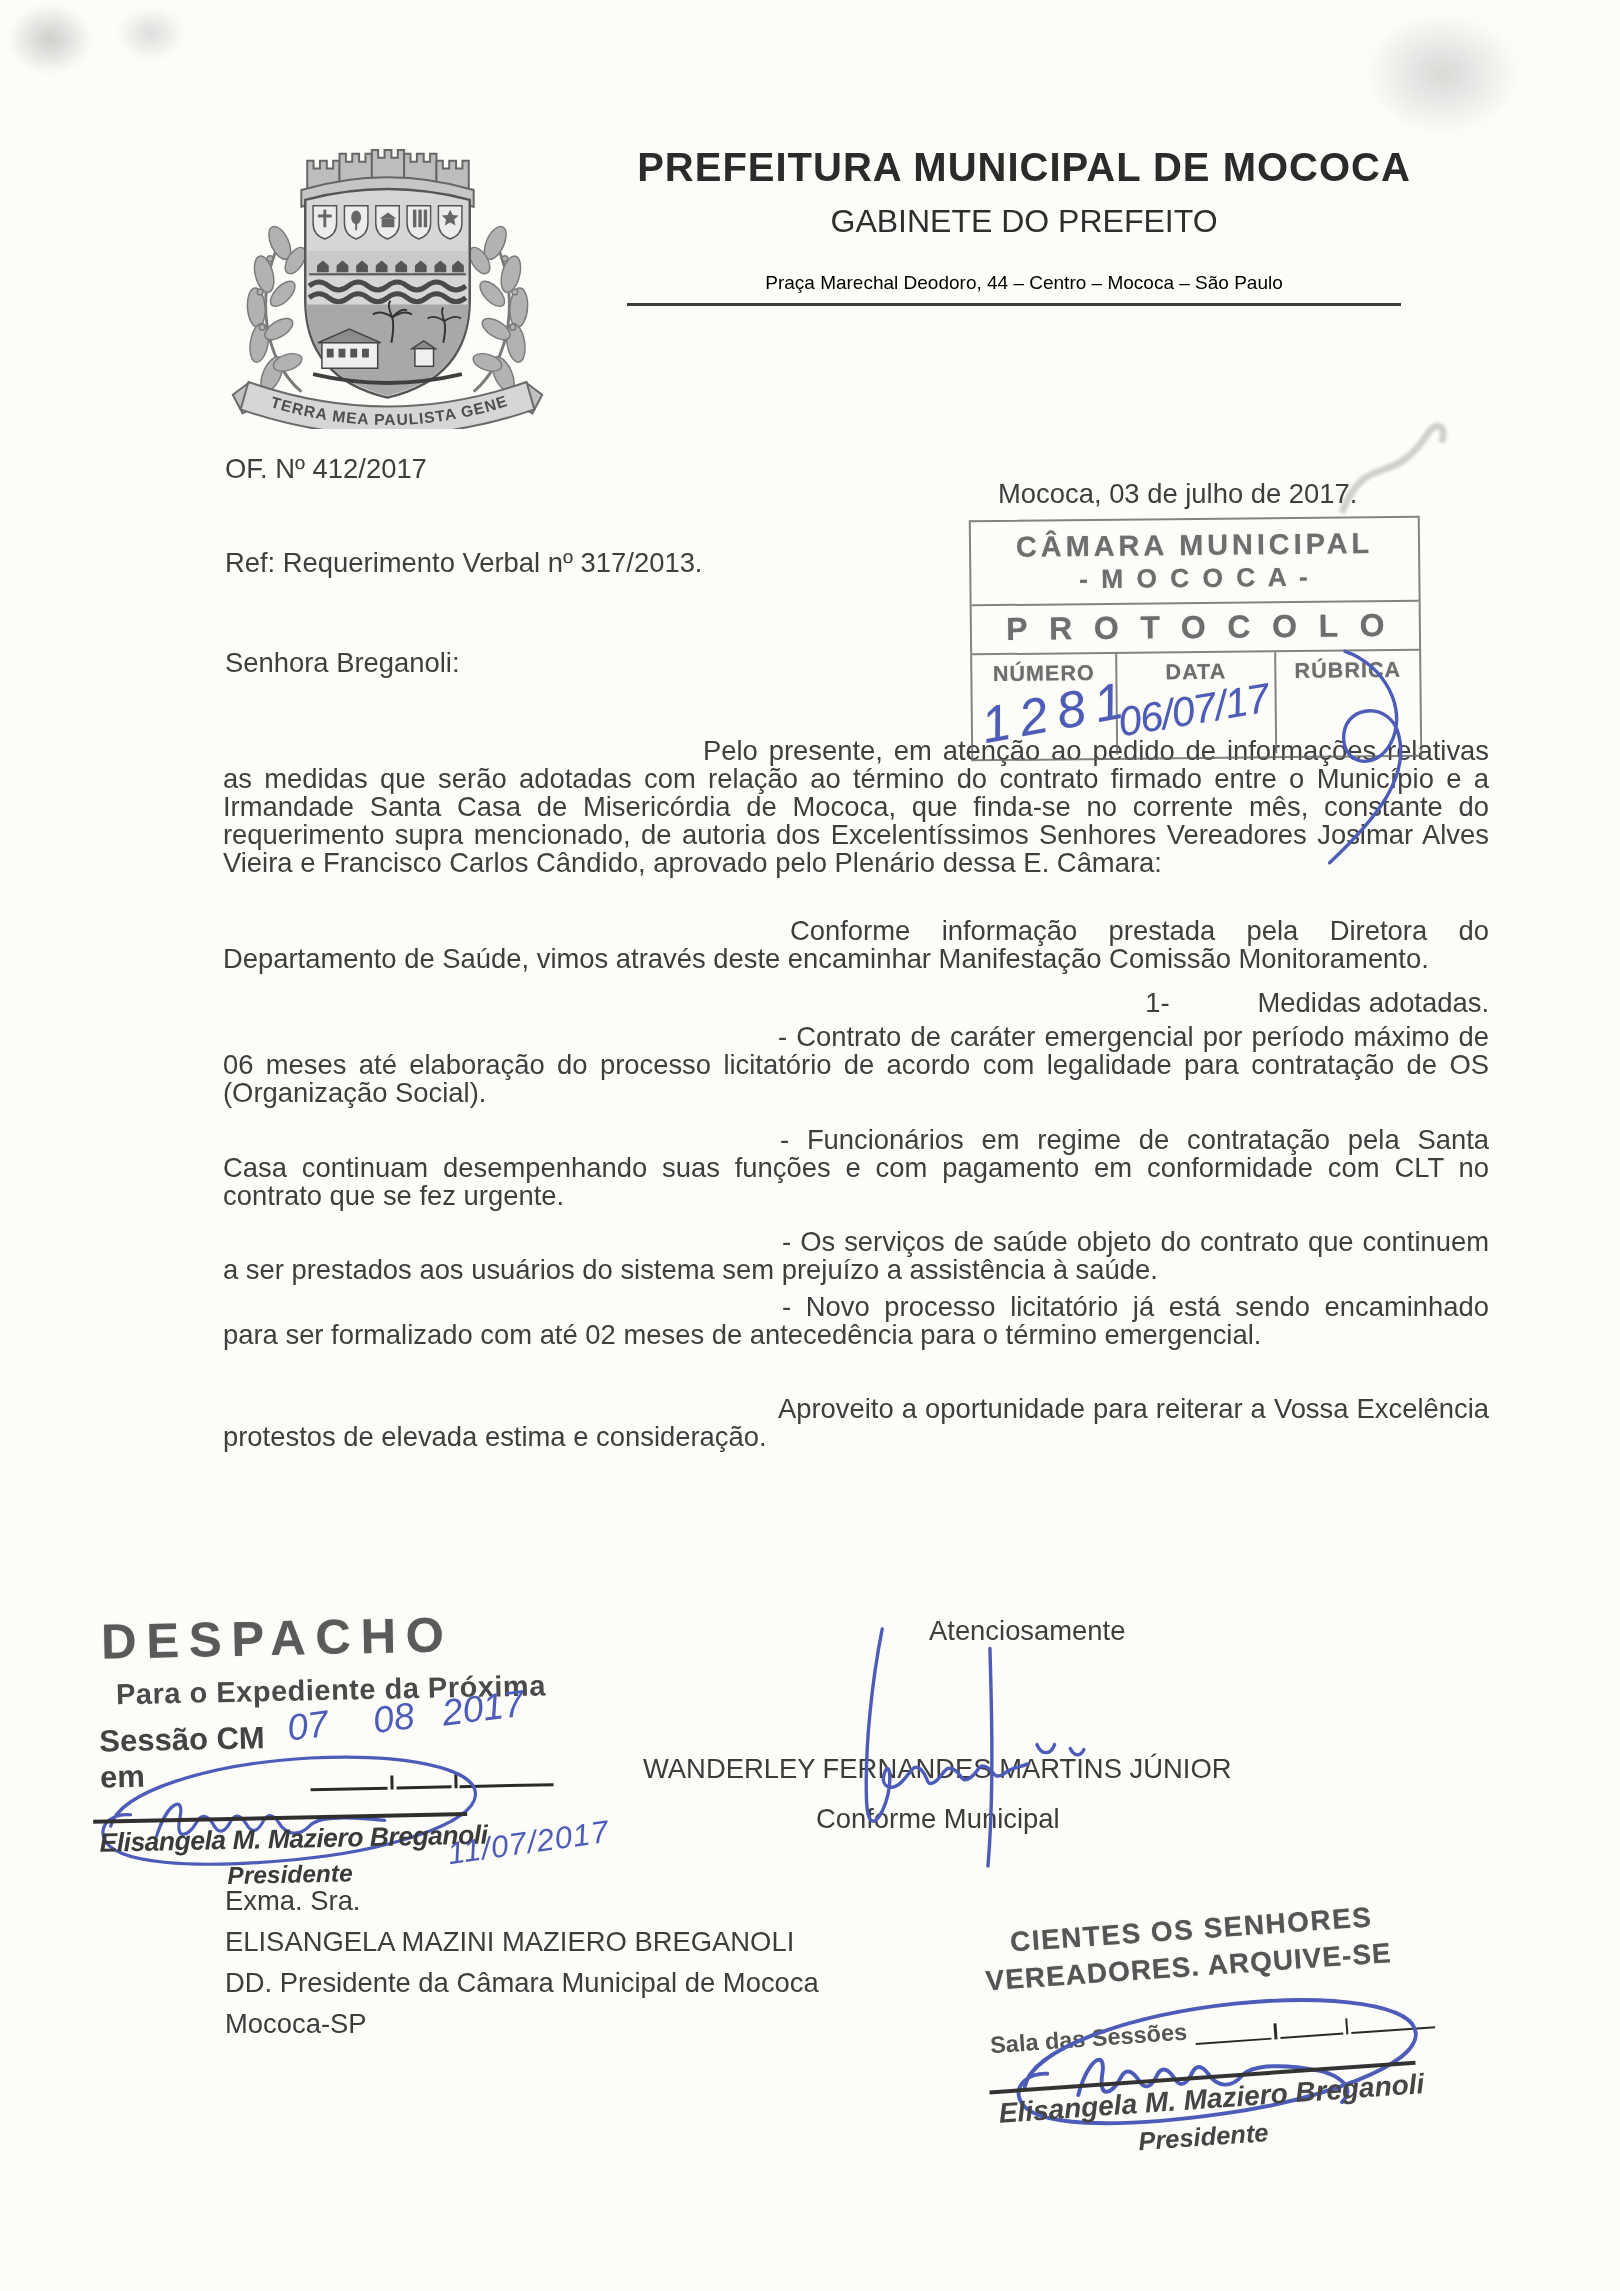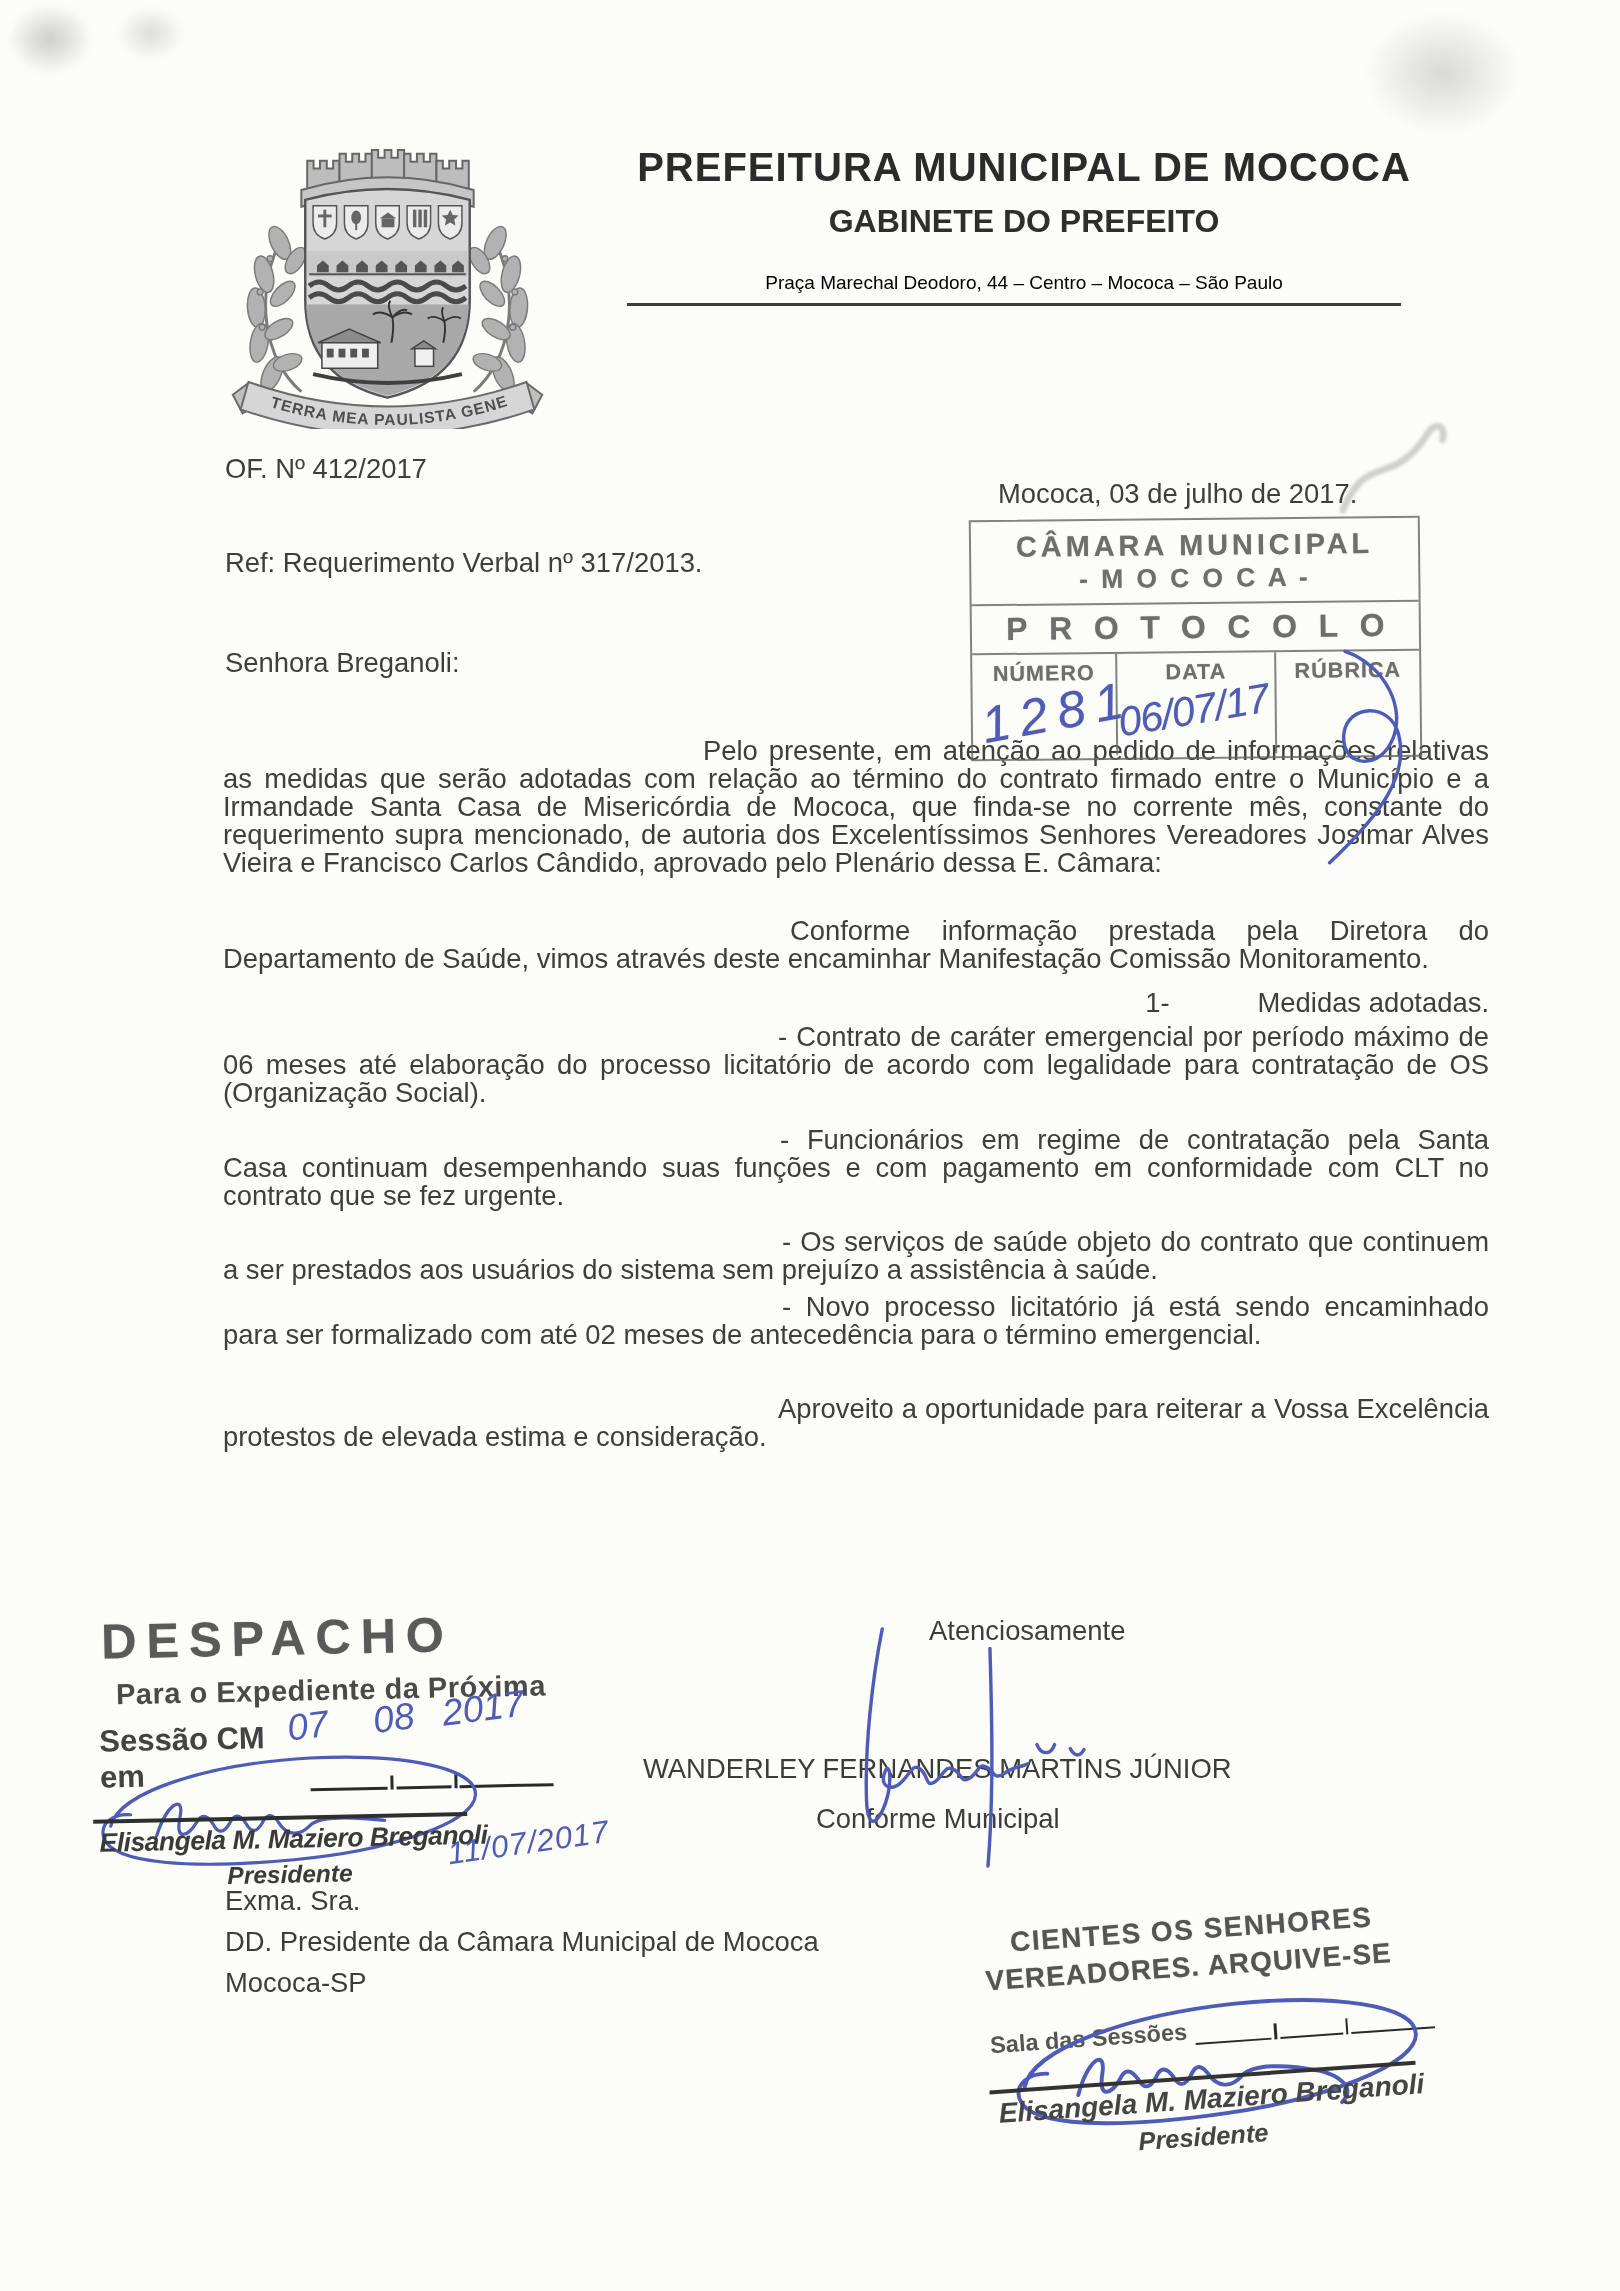--- a/index.html
+++ b/index.html
@@ -17,21 +17,21 @@
   .smudge-tl2{left:116px; top:5.9px; width:69px; height:55px;
     background:radial-gradient(ellipse, rgba(130,130,130,.25), transparent 70%); filter:blur(2px);}
   .smudge-tr{left:1364px; top:11.8px; width:157px; height:123px;
     background:radial-gradient(ellipse, rgba(135,135,135,.30), transparent 70%); filter:blur(2.9px);}
   .smudge-stamp{left:1335px; top:416px; width:127px; height:113px; filter:blur(1.5px); opacity:.6;}
 
   
   .crest{left:223px; top:96px; width:329px; height:333px;}
   .lh-text{left:617px; top:145px; width:814px; text-align:center;}
   .lh-org{font-size:40px; font-weight:700; color:#2b2b2b; letter-spacing:1px;}
-  .lh-dept{font-size:32px; font-weight:700; color:#2e2e2e; margin-top:12.7px;}
+  .lh-dept{font-size:32px; font-weight:400; color:#2e2e2e; margin-top:12.7px;}
   .lh-addr{font-size:19px; color:#000000; margin-top:32px;}
   .lh-tel{font-size:21.6px; color:#464646; margin-top:5.9px;}
   .lh-rule{left:627px; top:303px; width:774px; height:2.9px; background:#3c3c3c;}
 
   
   .doc-number{left:225px; top:453px; font-size:27.4px;}
   .city-date{left:998px; top:478px; font-size:27.4px;}
   .reference{left:225px; top:547px; font-size:27.4px;}
   .salutation{left:225px; top:647px; font-size:27.4px;}
 
@@ -319,20 +319,21 @@
       <path d="M196,128 C200,138 210,140 214,128"></path>
       <path d="M230,132 C234,140 240,141 244,133"></path>
       <path d="M148,30 C150,100 152,180 146,252"></path>
     </g>
   </svg>
   <div class="abs closing-name">WANDERLEY FERNANDES MARTINS JÚNIOR</div>
   <div class="abs closing-title">Conforme Municipal</div>
 
   <div class="abs addressee">
     <div>Exma. Sra.</div>
+    <div>ELISANGELA MAZINI MAZIERO BREGANOLI</div>
     <div>DD. Presidente da Câmara Municipal de Mococa</div>
     <div>Mococa-SP</div>
   </div>
 
   <div class="abs archive">
     <div class="arc-l1">CIENTES OS SENHORES</div>
     <div class="arc-l2">VEREADORES. ARQUIVE-SE</div>
     <div class="arc-row">
       <span class="arc-label">Sala das Sessões</span>
       <span class="seg" style="width:76px; margin-left:7.8px; border-bottom-width:2.9px;"></span>

